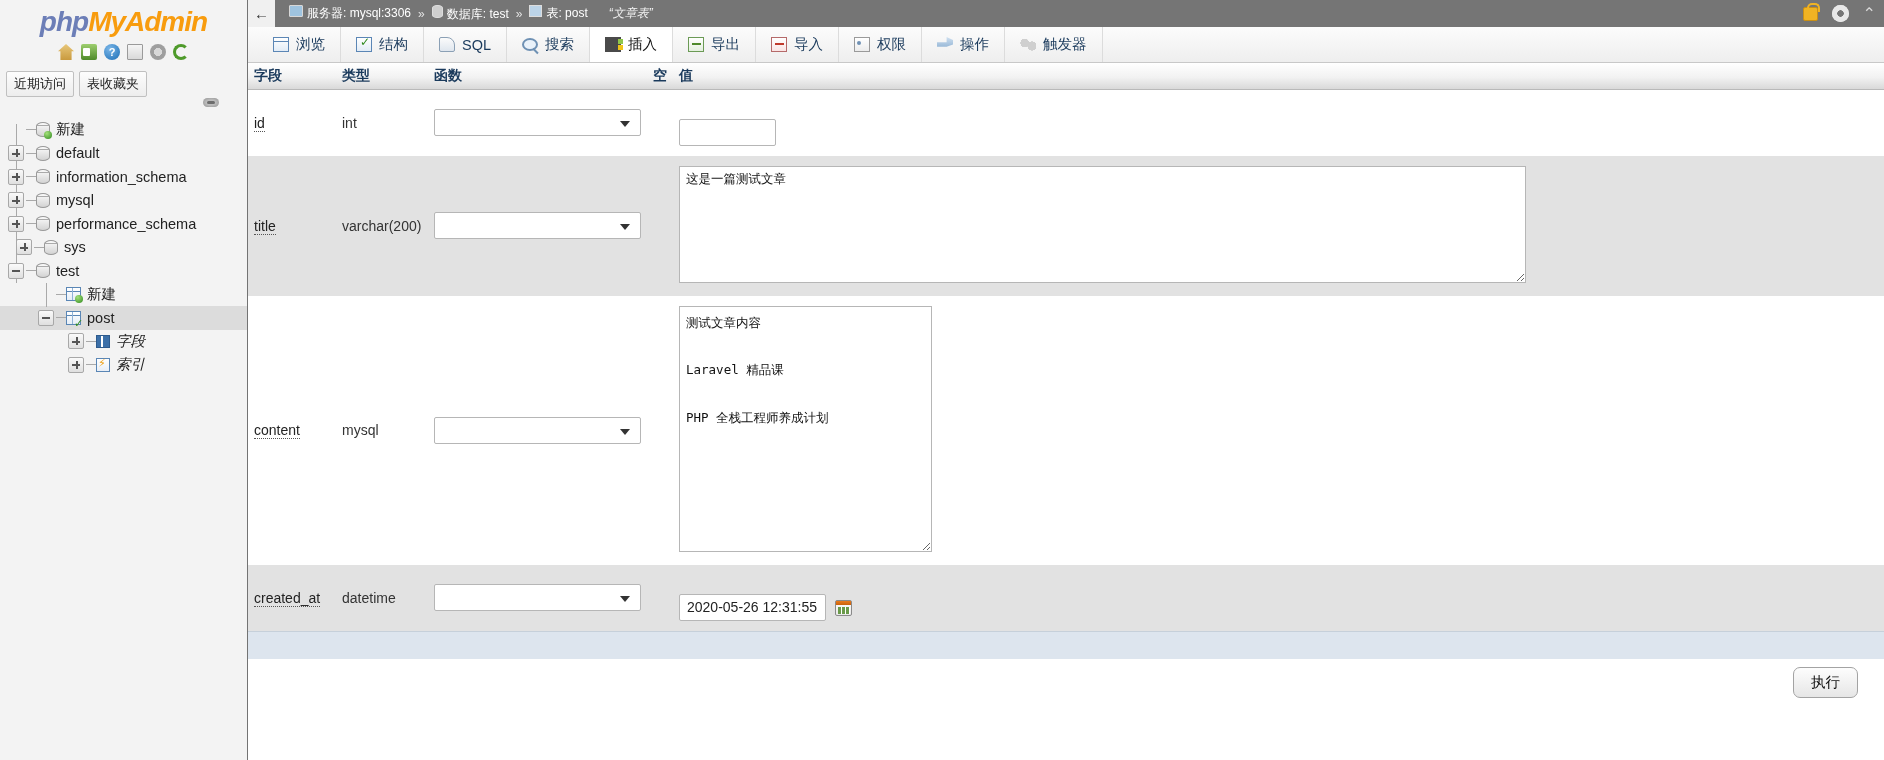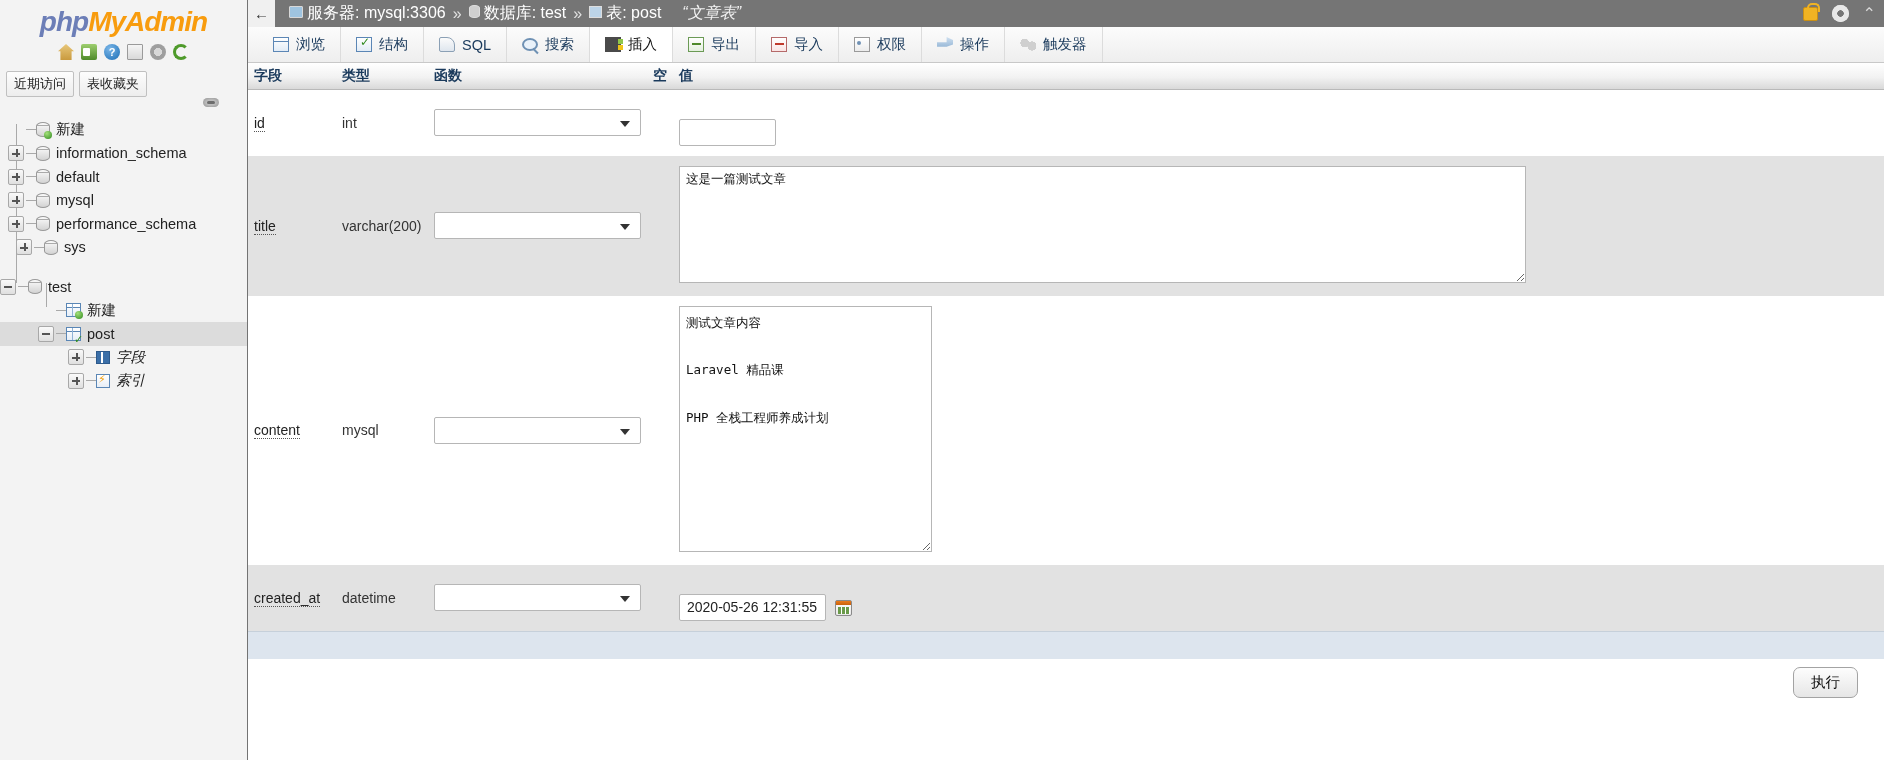--- a/index.html
+++ b/index.html
@@ -182,21 +182,21 @@
     display: flex; align-items: center; justify-content: center;
     font-size: 15px;
     cursor: pointer;
     flex: 0 0 27px;
   }
   .breadcrumb {
     display: flex; align-items: center;
     margin-left: 14px;
     gap: 3px;
     white-space: nowrap;
-    font-size: 16px;
+    font-size: 12px;
   }
   .bc-sep { color: #e2e2e2; margin: 0 4px; }
   .bc-item { cursor: pointer; }
   .bc-comment { font-style: italic; margin-left: 18px; color: #f2f2f2; }
   .srv-icon { width:14px; height:12px; border:1px solid #d8d8d8; background:#9fc4e0; display:inline-block; margin-right:4px; border-radius:1px; }
   .dbm-icon { width:11px; height:13px; border:1px solid #ddd; background:#cfcfcf; display:inline-block; margin-right:4px; border-radius:5px/3px; }
   .tblm-icon { width:13px; height:12px; border:1px solid #ddd; background:#bcd4e8; display:inline-block; margin-right:4px; }
 
   .topbar-right { position:absolute; right:8px; top:0; height:27px; display:flex; align-items:center; gap:14px; }
   .lock-icon {
@@ -413,47 +413,47 @@
       <div class="tnode" style="padding-left: 8px;">
         <span class="exp none"></span>
         <span class="connector"></span>
         <span class="db-icon newdb"></span>
         <span class="tlabel">新建</span>
       </div>
       <div class="tnode" style="padding-left: 8px;">
         <span class="exp plus"></span>
         <span class="connector"></span>
         <span class="db-icon"></span>
-        <span class="tlabel">information_schema</span>
+        <span class="tlabel">default</span>
       </div>
       <div class="tnode" style="padding-left: 8px;">
         <span class="exp plus"></span>
         <span class="connector"></span>
         <span class="db-icon"></span>
-        <span class="tlabel">default</span>
+        <span class="tlabel">information_schema</span>
       </div>
       <div class="tnode" style="padding-left: 8px;">
         <span class="exp plus"></span>
         <span class="connector"></span>
         <span class="db-icon"></span>
         <span class="tlabel">mysql</span>
       </div>
       <div class="tnode" style="padding-left: 8px;">
         <span class="exp plus"></span>
         <span class="connector"></span>
         <span class="db-icon"></span>
         <span class="tlabel">performance_schema</span>
       </div>
       <div class="tnode" style="padding-left: 16px;">
         <span class="exp plus"></span>
         <span class="connector"></span>
         <span class="db-icon"></span>
         <span class="tlabel">sys</span>
       </div>
-      <div class="tnode" style="padding-left: 0; margin-top: 16px;">
+      <div class="tnode" style="padding-left: 8px;">
         <span class="exp minus"></span>
         <span class="connector"></span>
         <span class="db-icon"></span>
         <span class="tlabel">test</span>
       </div>
       <div class="tnode" style="padding-left: 38px;">
         <span class="exp none"></span>
         <span class="connector"></span>
         <span class="tbl-icon newtbl">
           <i class="plusdot"></i>

